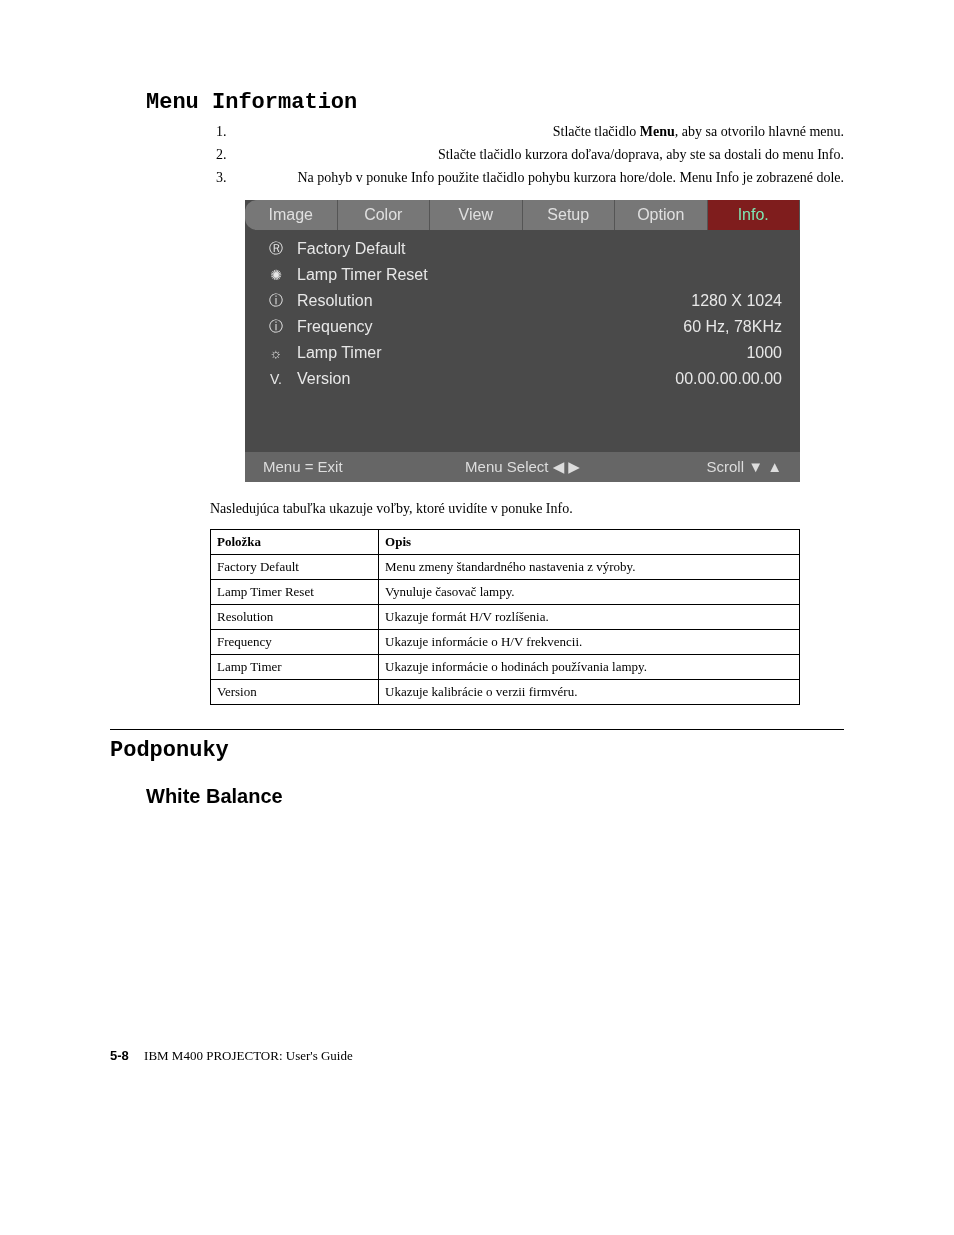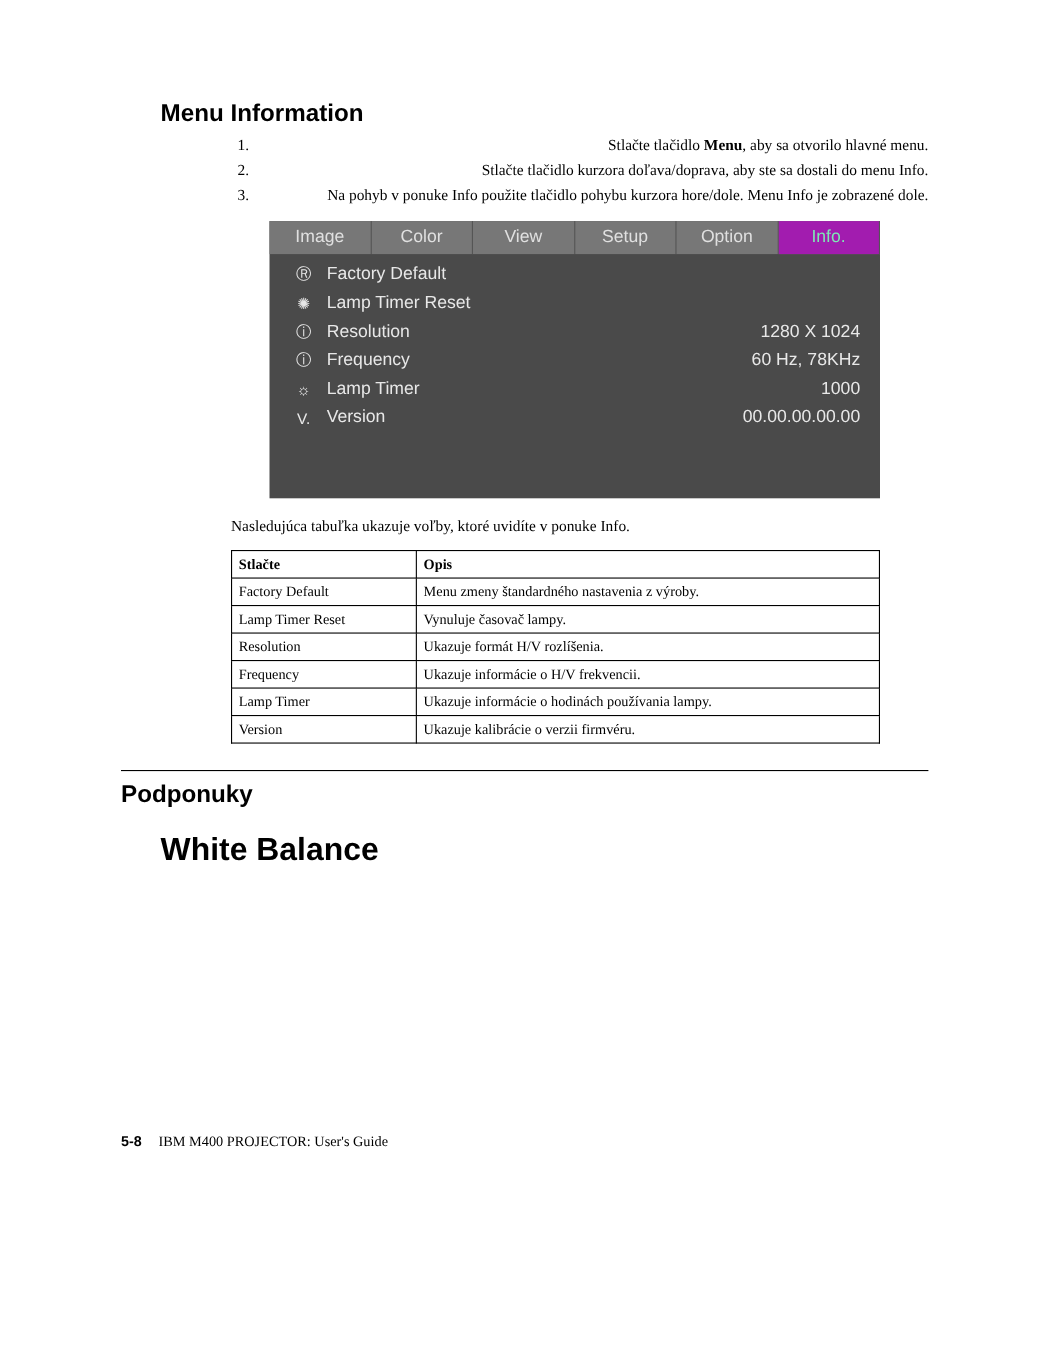--- a/index.html
+++ b/index.html
@@ -8,56 +8,57 @@
     color: #000;
     background: #fff;
     margin: 0;
     padding: 0;
     width: 954px;
   }
   .page {
     padding: 90px 110px 40px 110px;
   }
   h2.sec {
-    font-family: Liberation Sans, sans-serif;
+    font-family: Liberation Mono, monospace;
     font-weight: bold;
     font-size: 22px;
     margin: 0 0 8px 0;
   }
   h2.sub {
     font-family: Arial, Helvetica, sans-serif;
     font-weight: bold;
-    font-size: 29px;
+    font-size: 20px;
     margin: 22px 0 6px 36px;
   }
   .bodytext { margin-left: 100px; margin-top: 4px; margin-bottom: 10px; line-height: 1.35; }
   ol.steps { margin: 6px 0 12px 100px; padding-left: 20px; text-align: right; }
   ol.steps li { margin: 4px 0; line-height: 1.35; }
 
   
   .osd {
     margin: 8px 0 18px 135px;
     width: 555px;
     background: #4a4a4a;
     color: #e8e8e8;
     font-family: "Segoe UI", Arial, sans-serif;
     font-size: 16px;
   }
   .osd-tabs {
     display: flex;
     background: #777;
+    border-radius: 12px;
   }
   .osd-tab {
     flex: 1;
     text-align: center;
     padding: 6px 0;
     border-right: 1px solid #555;
     color: #e0e0e0;
   }
-  .osd-tab.active { background: #a21caf; color: #7ee9b5; }
+  .osd-tab.active { background: #7f1d1d; color: #7ee9b5; }
   .osd-body { padding: 6px 18px 60px 18px; }
   .osd-row { display: flex; align-items: center; padding: 4px 0; }
   .osd-icon { width: 26px; display: inline-block; text-align: center; margin-right: 8px; font-size: 14px; }
   .osd-label { flex: 1; }
   .osd-value { text-align: center; }
   .osd-footer {
     display: flex;
     background: #666;
     padding: 6px 18px;
     font-size: 15px;
@@ -136,28 +137,33 @@
           <span class="osd-icon">☼</span>
           <span class="osd-label">Lamp Timer</span>
           <span class="osd-value">1000</span>
         </div>
         <div class="osd-row">
           <span class="osd-icon">V.</span>
           <span class="osd-label">Version</span>
           <span class="osd-value">00.00.00.00.00</span>
         </div>
       </div>
+    <div class="osd-footer">
+      <span class="f1">Menu = Exit</span>
+      <span class="f2">Menu Select ◀ ▶</span>
+      <span class="f3">Scroll ▼ ▲</span>
+    </div>
   </div>
 
   <div class="bodytext">Nasledujúca tabuľka ukazuje voľby, ktoré uvidíte v ponuke Info.</div>
 
   <table class="desc">
     <thead>
         <tr>
-      <th>Stlačte</th>
+      <th>Položka</th>
       <th>Opis</th>
     </tr>
       </thead>
     <tbody id="tblbody">
         <tr>
           <td>Factory Default</td>
           <td>Menu zmeny štandardného nastavenia z výroby.</td>
         </tr>
         <tr>
           <td>Lamp Timer Reset</td>

